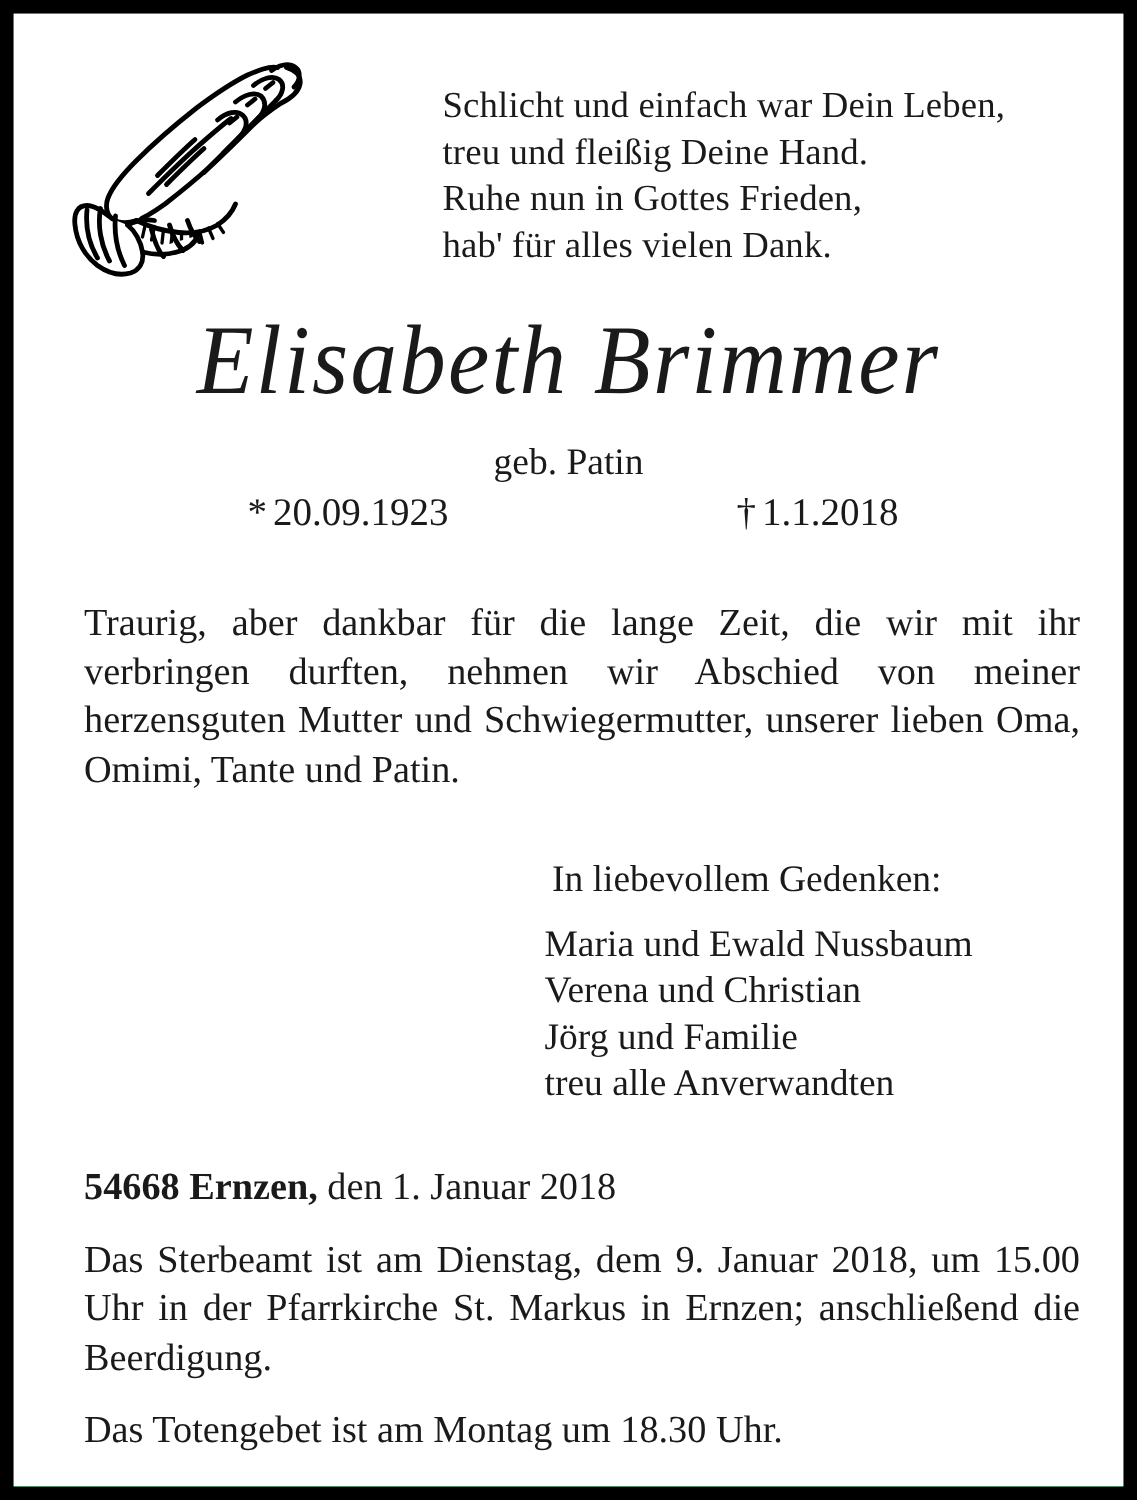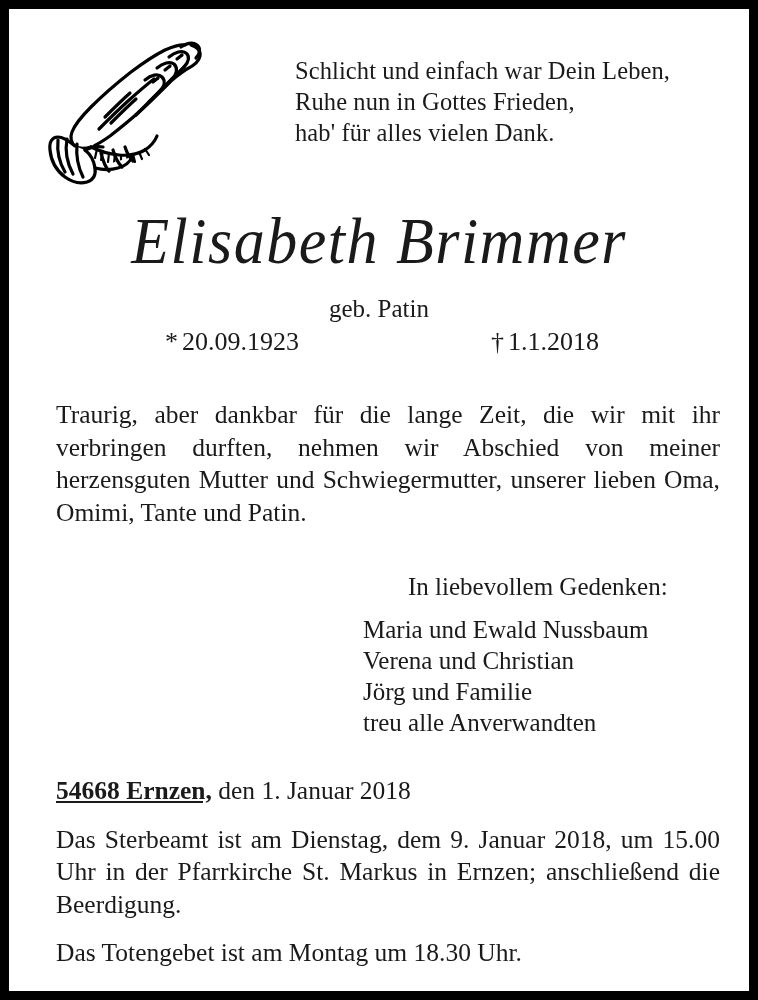--- a/index.html
+++ b/index.html
@@ -131,38 +131,37 @@
     left: 354px;
     top: 562px;
     width: 360px;
     font-size: 25px;
     line-height: 31px;
   }
   .mourners-lead {
     margin-bottom: 12px;
     padding-left: 5px;
     white-space: nowrap;
-    margin-left: 40px;
   }
   .mourner-line { white-space: nowrap; }
 
   
   .footer {
     position: absolute;
     left: 47px;
     top: 766px;
     width: 664px;
     font-size: 25.5px;
     line-height: 32.5px;
   }
   .place-line {
     white-space: nowrap;
     margin-bottom: 16px;
   }
-  .place-bold { font-weight: 700; text-decoration: underline; }
+  .place-bold { font-weight: 700; }
 
   .service-text {
     text-align: justify;
     text-align-last: left;
     margin-bottom: 16px;
   }
   .prayer-text {
     white-space: nowrap;
   }
 </style>
@@ -230,20 +229,21 @@
             <path d="M72 113 C74 120 77 126 81 130"></path>
             <path d="M84 110 C86 116 89 121 92 124"></path>
 
             <path d="M44 113 C50 110 56 109 62 110"></path>
           </g>
         </svg>
       </div>
 
       <div class="verse">
         <div>Schlicht und einfach war Dein Leben,</div>
+        <div>treu und fleißig Deine Hand.</div>
         <div>Ruhe nun in Gottes Frieden,</div>
         <div>hab' für alles vielen Dank.</div>
       </div>
     </div>
 
     <div class="name-block">
       <div class="deceased-name">Elisabeth Brimmer</div>
     </div>
 
     <div class="maiden-name">geb. Patin</div>

